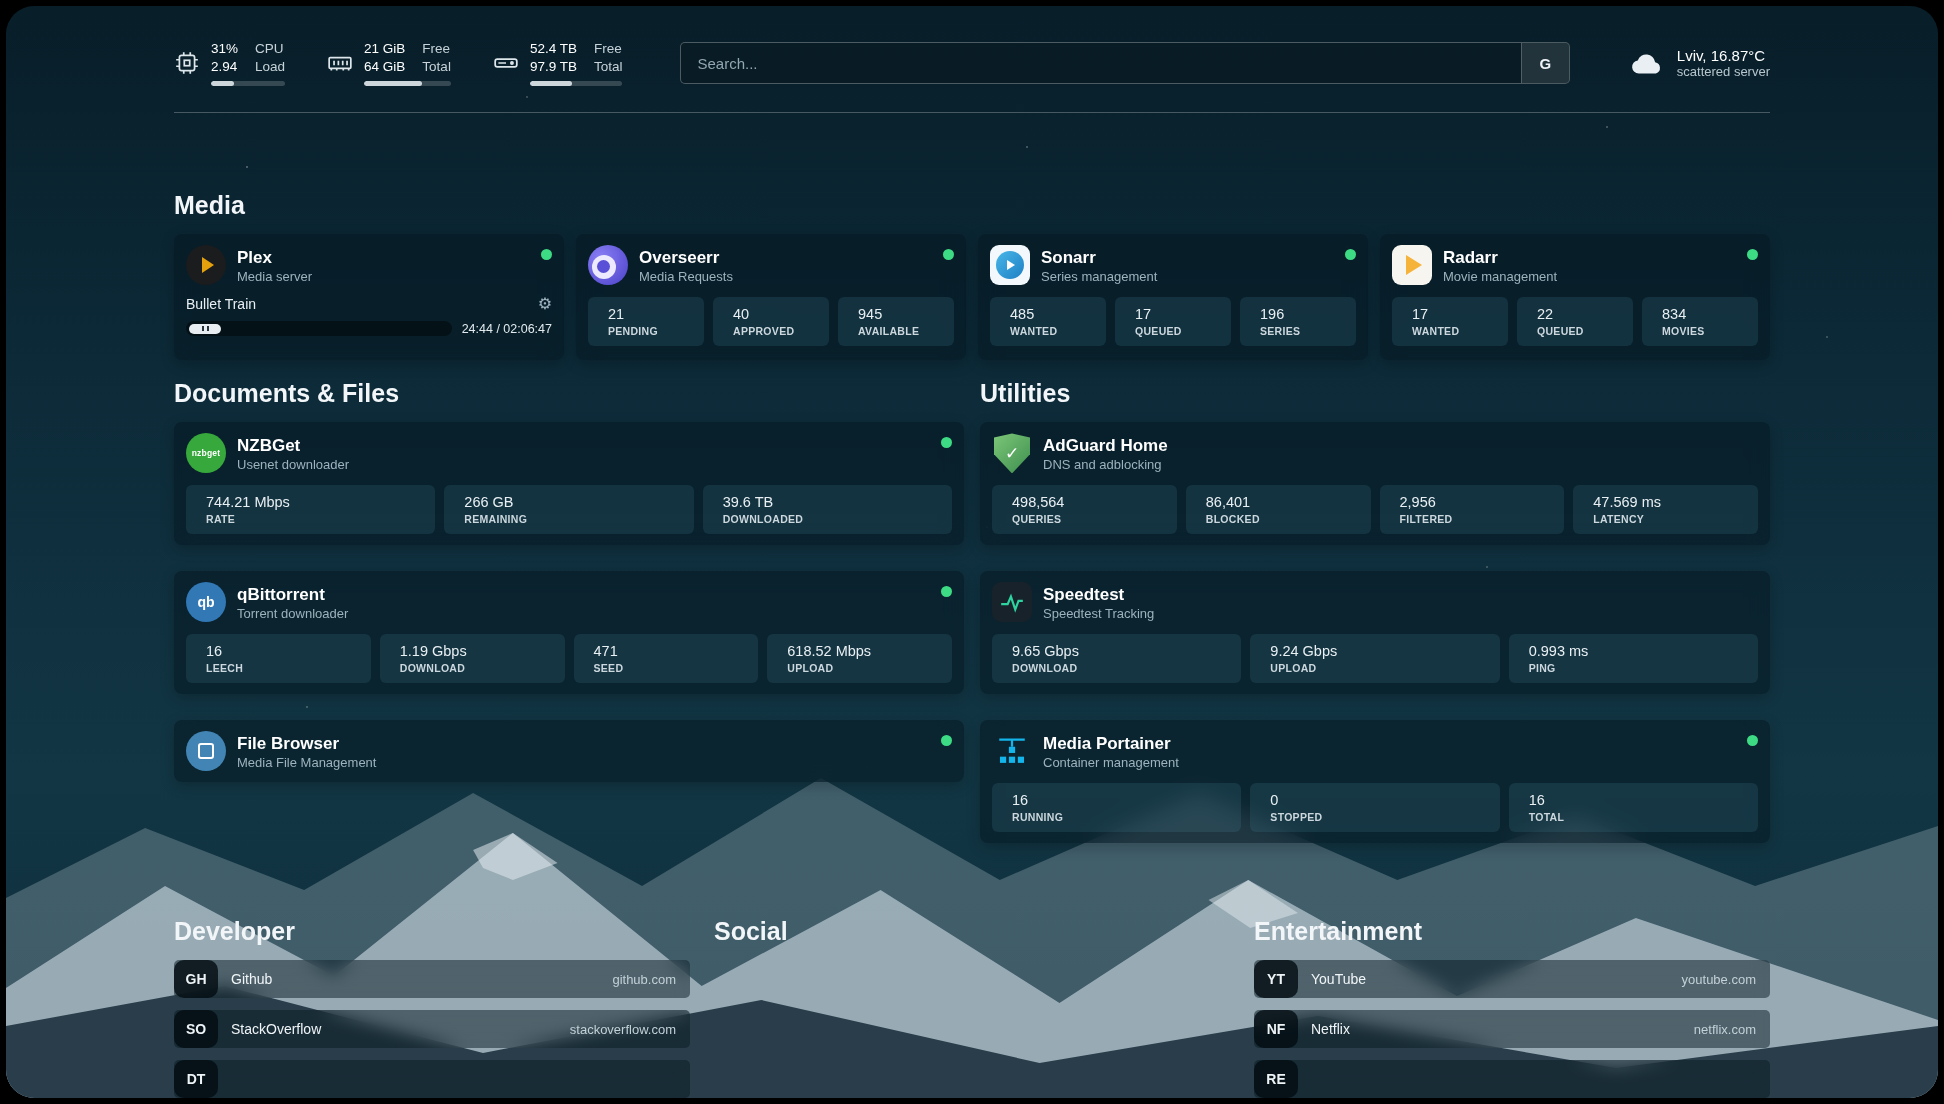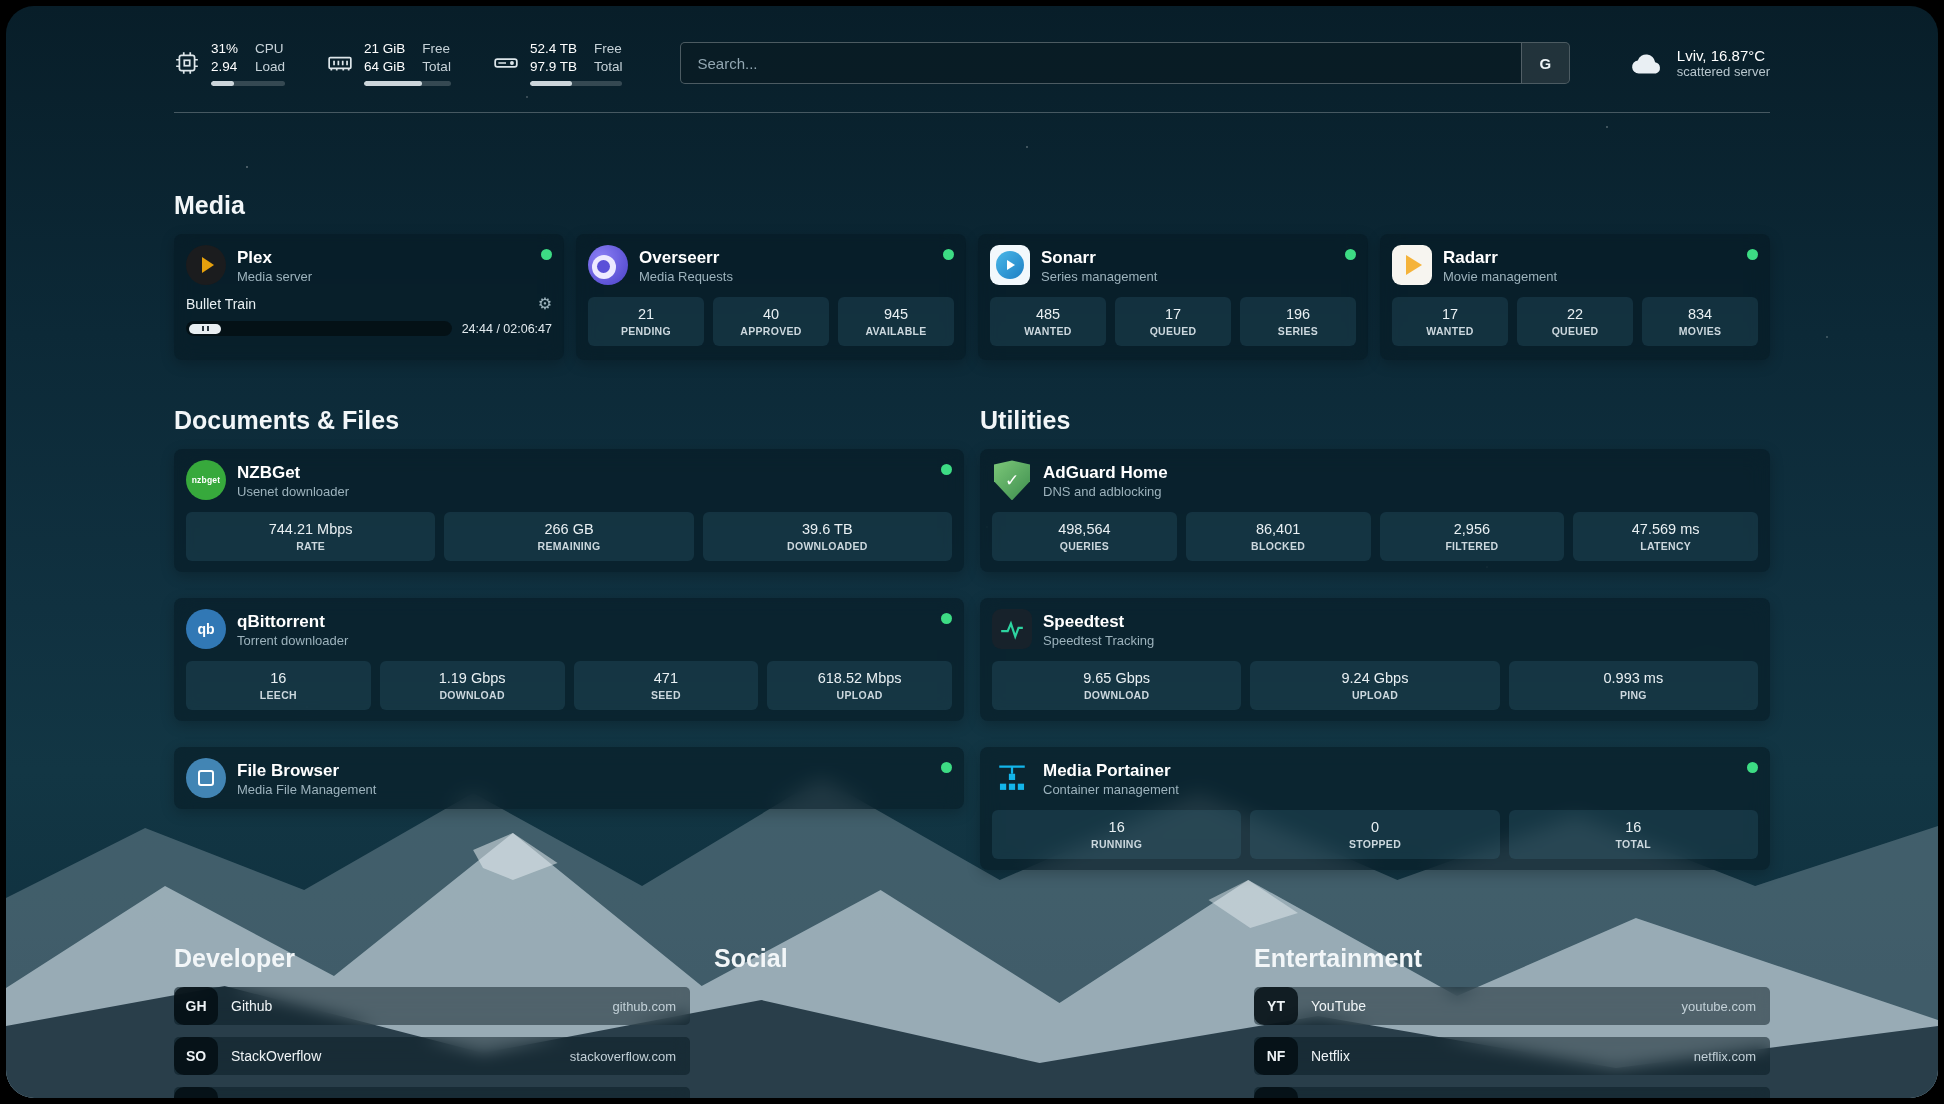--- a/index.html
+++ b/index.html
@@ -50,24 +50,24 @@
     backdrop-filter:blur(10px); box-shadow:0 4px 14px rgba(0,0,0,0.22); cursor:pointer; }
   .media-grid .card { min-height:126px; }
   .card-head { display:flex; align-items:center; gap:11px; }
   .svc-names { display:flex; flex-direction:column; }
   .svc-name { font-size:17px; font-weight:600; color:#fff; line-height:1.3; }
   .svc-desc { font-size:13px; color:#9db3bd; }
   .status-dot { width:11px; height:11px; border-radius:50%; background:#3ddc84; margin-left:auto; flex:none; align-self:flex-start; margin-top:4px; }
   .stats { display:grid; gap:9px; margin-top:12px; }
   .stats.c3 { grid-template-columns:repeat(3,1fr); }
   .stats.c4 { grid-template-columns:repeat(4,1fr); }
-  .stat { background:rgba(95,160,190,0.14); border-radius:6px; padding:9px 12px; text-align:center; }
+  .stat { background:rgba(95,160,190,0.14); border-radius:6px; padding:9px 20px; }
   .stat-val { font-size:14.5px; color:#e9f0f3; }
   .stat-label { font-size:10.5px; font-weight:700; color:#ccd8de; margin-top:3px; letter-spacing:.3px; }
-  .columns { display:grid; grid-template-columns:1fr 1fr; gap:16px; margin-top:46px; align-items:start; }
+  .columns { display:grid; grid-template-columns:1fr 1fr; gap:16px; margin-top:19px; align-items:start; }
   .col .card { margin-bottom:26px; }
   .col .card:last-child { margin-bottom:0; }
 
   
   .np-row { display:flex; align-items:center; margin-top:11px; }
   .np-title { font-size:14px; color:#e9f0f3; }
   .np-gear { margin-left:auto; color:#9db3bd; font-size:16px; cursor:pointer; line-height:1; }
   .np-bar-row { display:flex; align-items:center; margin-top:9px; gap:10px; }
   .np-track { flex:1; height:15px; background:rgba(0,0,0,0.45); border-radius:8px; display:flex; align-items:center; padding:0 3px; }
   .pause-pill { width:32px; height:10px; background:#e8eef1; border-radius:5px; display:flex; align-items:center; justify-content:center; gap:3px; cursor:pointer; }

